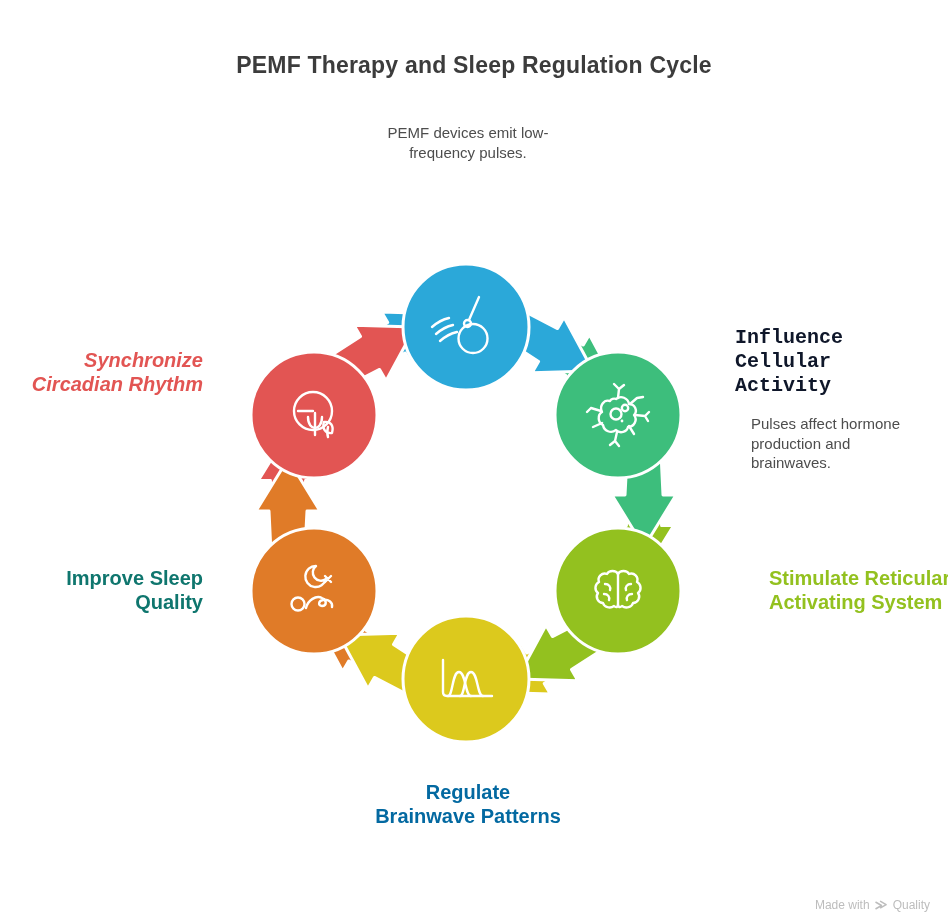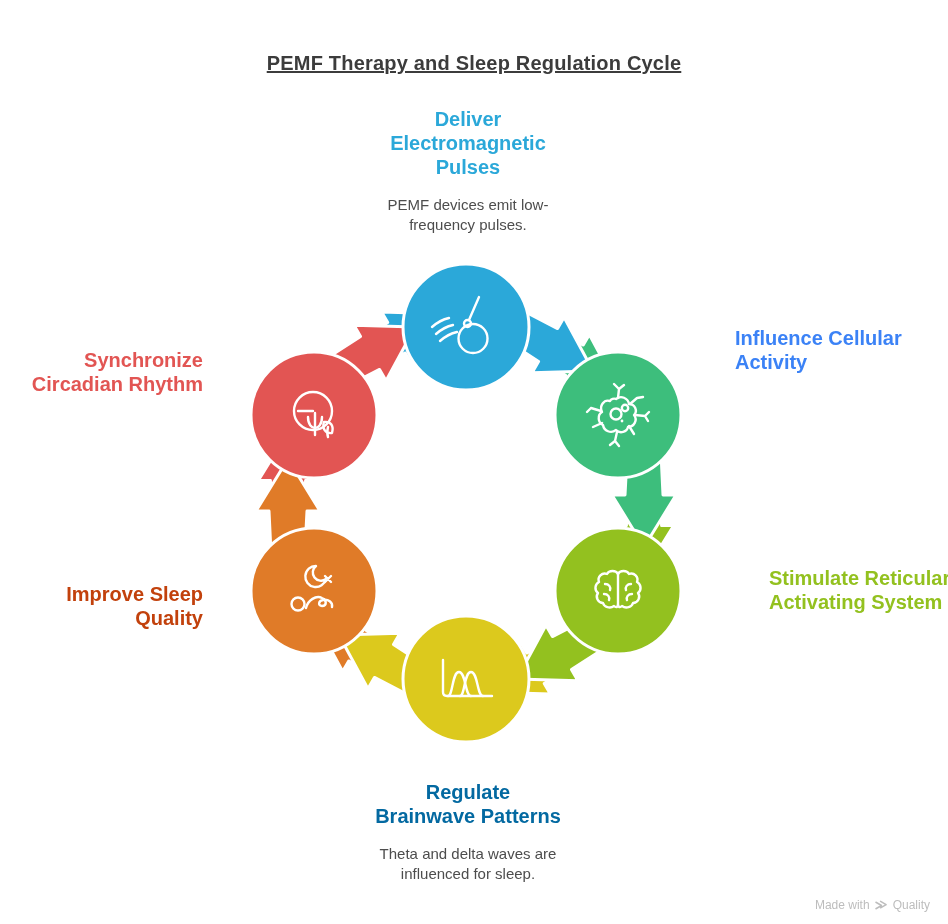--- a/index.html
+++ b/index.html
@@ -1,19 +1,19 @@
 <!DOCTYPE html>
 <html><head>
 <meta charset="utf-8">
 <style>
   html,body{margin:0;padding:0;background:#ffffff;}
   body{width:948px;height:924px;font-family:"Liberation Sans",sans-serif;-webkit-font-smoothing:antialiased;}
   .page{position:relative;width:948px;height:924px;background:#ffffff;overflow:hidden;}
   .title{position:absolute;top:52px;left:0;width:100%;margin:0;text-align:center;
-         font-size:20px;font-weight:bold;color:#3C3C3C;letter-spacing:.2px;text-decoration:underline;}
+         font-size:23px;font-weight:bold;color:#3C3C3C;letter-spacing:.2px;}
   .diagram{position:absolute;left:0;top:0;}
   .node-text{position:absolute;}
   .node-text h2{margin:0 0 14px 0;font-size:20px;line-height:24px;font-weight:bold;white-space:pre-line;}
   .node-text p{margin:16px;font-size:15px;line-height:19.5px;color:#4D4D4D;white-space:pre-line;}
   .pos-top{left:324px;top:107px;width:288px;text-align:center;}
   .pos-right-upper{left:735px;top:326px;width:208px;text-align:left;}
   .pos-right-lower{left:769px;top:566px;width:208px;text-align:left;}
   .pos-bottom{left:324px;top:780px;width:288px;text-align:center;}
   .pos-left-lower{left:8px;top:566px;width:195px;text-align:right;}
   .pos-left-upper{left:8px;top:348px;width:195px;text-align:right;}
@@ -115,51 +115,49 @@
       <path d="M -16 -4 L -1 -4"></path>
       <path d="M 1 -2 L 1 20"></path>
       <path d="M -6 2 C -6 10 -2 13 1 13"></path>
       <path d="M 8 2 C 8 10 4 13 1 13"></path>
       <path d="M 10 7 C 17 6 20 11 18 18 C 11 19 8 13 10 7 Z"></path>
       <path d="M 14 22 C 13 19 13 16 14 12"></path>
     </g>
   </svg>
 
   <div class="node-text pos-top">
-    <h2 style="color: rgb(43, 168, 217);">Deliver
-Electromagnetic
-Pulses</h2>
     <p>PEMF devices emit low-
 frequency pulses.</p>
   </div>
 
   <div class="node-text pos-right-upper">
-    <h2 style="color: #3b82f6;">Influence Cellular
+    <h2 style="color: #0f172a; font-family: Liberation Mono, monospace;">Influence Cellular
 Activity</h2>
+    <p>Pulses affect hormone
+production and
+brainwaves.</p>
   </div>
 
   <div class="node-text pos-right-lower">
     <h2 style="color: rgb(147, 193, 31);">Stimulate Reticular
 Activating System</h2>
   </div>
 
   <div class="node-text pos-bottom">
     <h2 style="color: #0369a1;">Regulate
 Brainwave Patterns</h2>
-    <p>Theta and delta waves are
-influenced for sleep.</p>
   </div>
 
   <div class="node-text pos-left-lower">
-    <h2 style="color: #c2410c; margin-top: 16px;">Improve Sleep
+    <h2 style="color: #0f766e;">Improve Sleep
 Quality</h2>
   </div>
 
   <div class="node-text pos-left-upper">
-    <h2 style="color: rgb(226, 85, 83);">Synchronize
+    <h2 style="color: rgb(226, 85, 83); font-style: italic;">Synchronize
 Circadian Rhythm</h2>
   </div>
 
   <div class="watermark">
     <span>Made with</span>
     <svg width="15" height="13" viewBox="0 0 16 14">
       <path d="M2 3.5 L8 7 L2 10.5 M7 2.5 L13 6 L7 9.5" stroke="#BDBDBD" stroke-width="1.6" fill="none" stroke-linejoin="round" stroke-linecap="round"></path>
     </svg>
     <span>Quality</span>
   </div>

